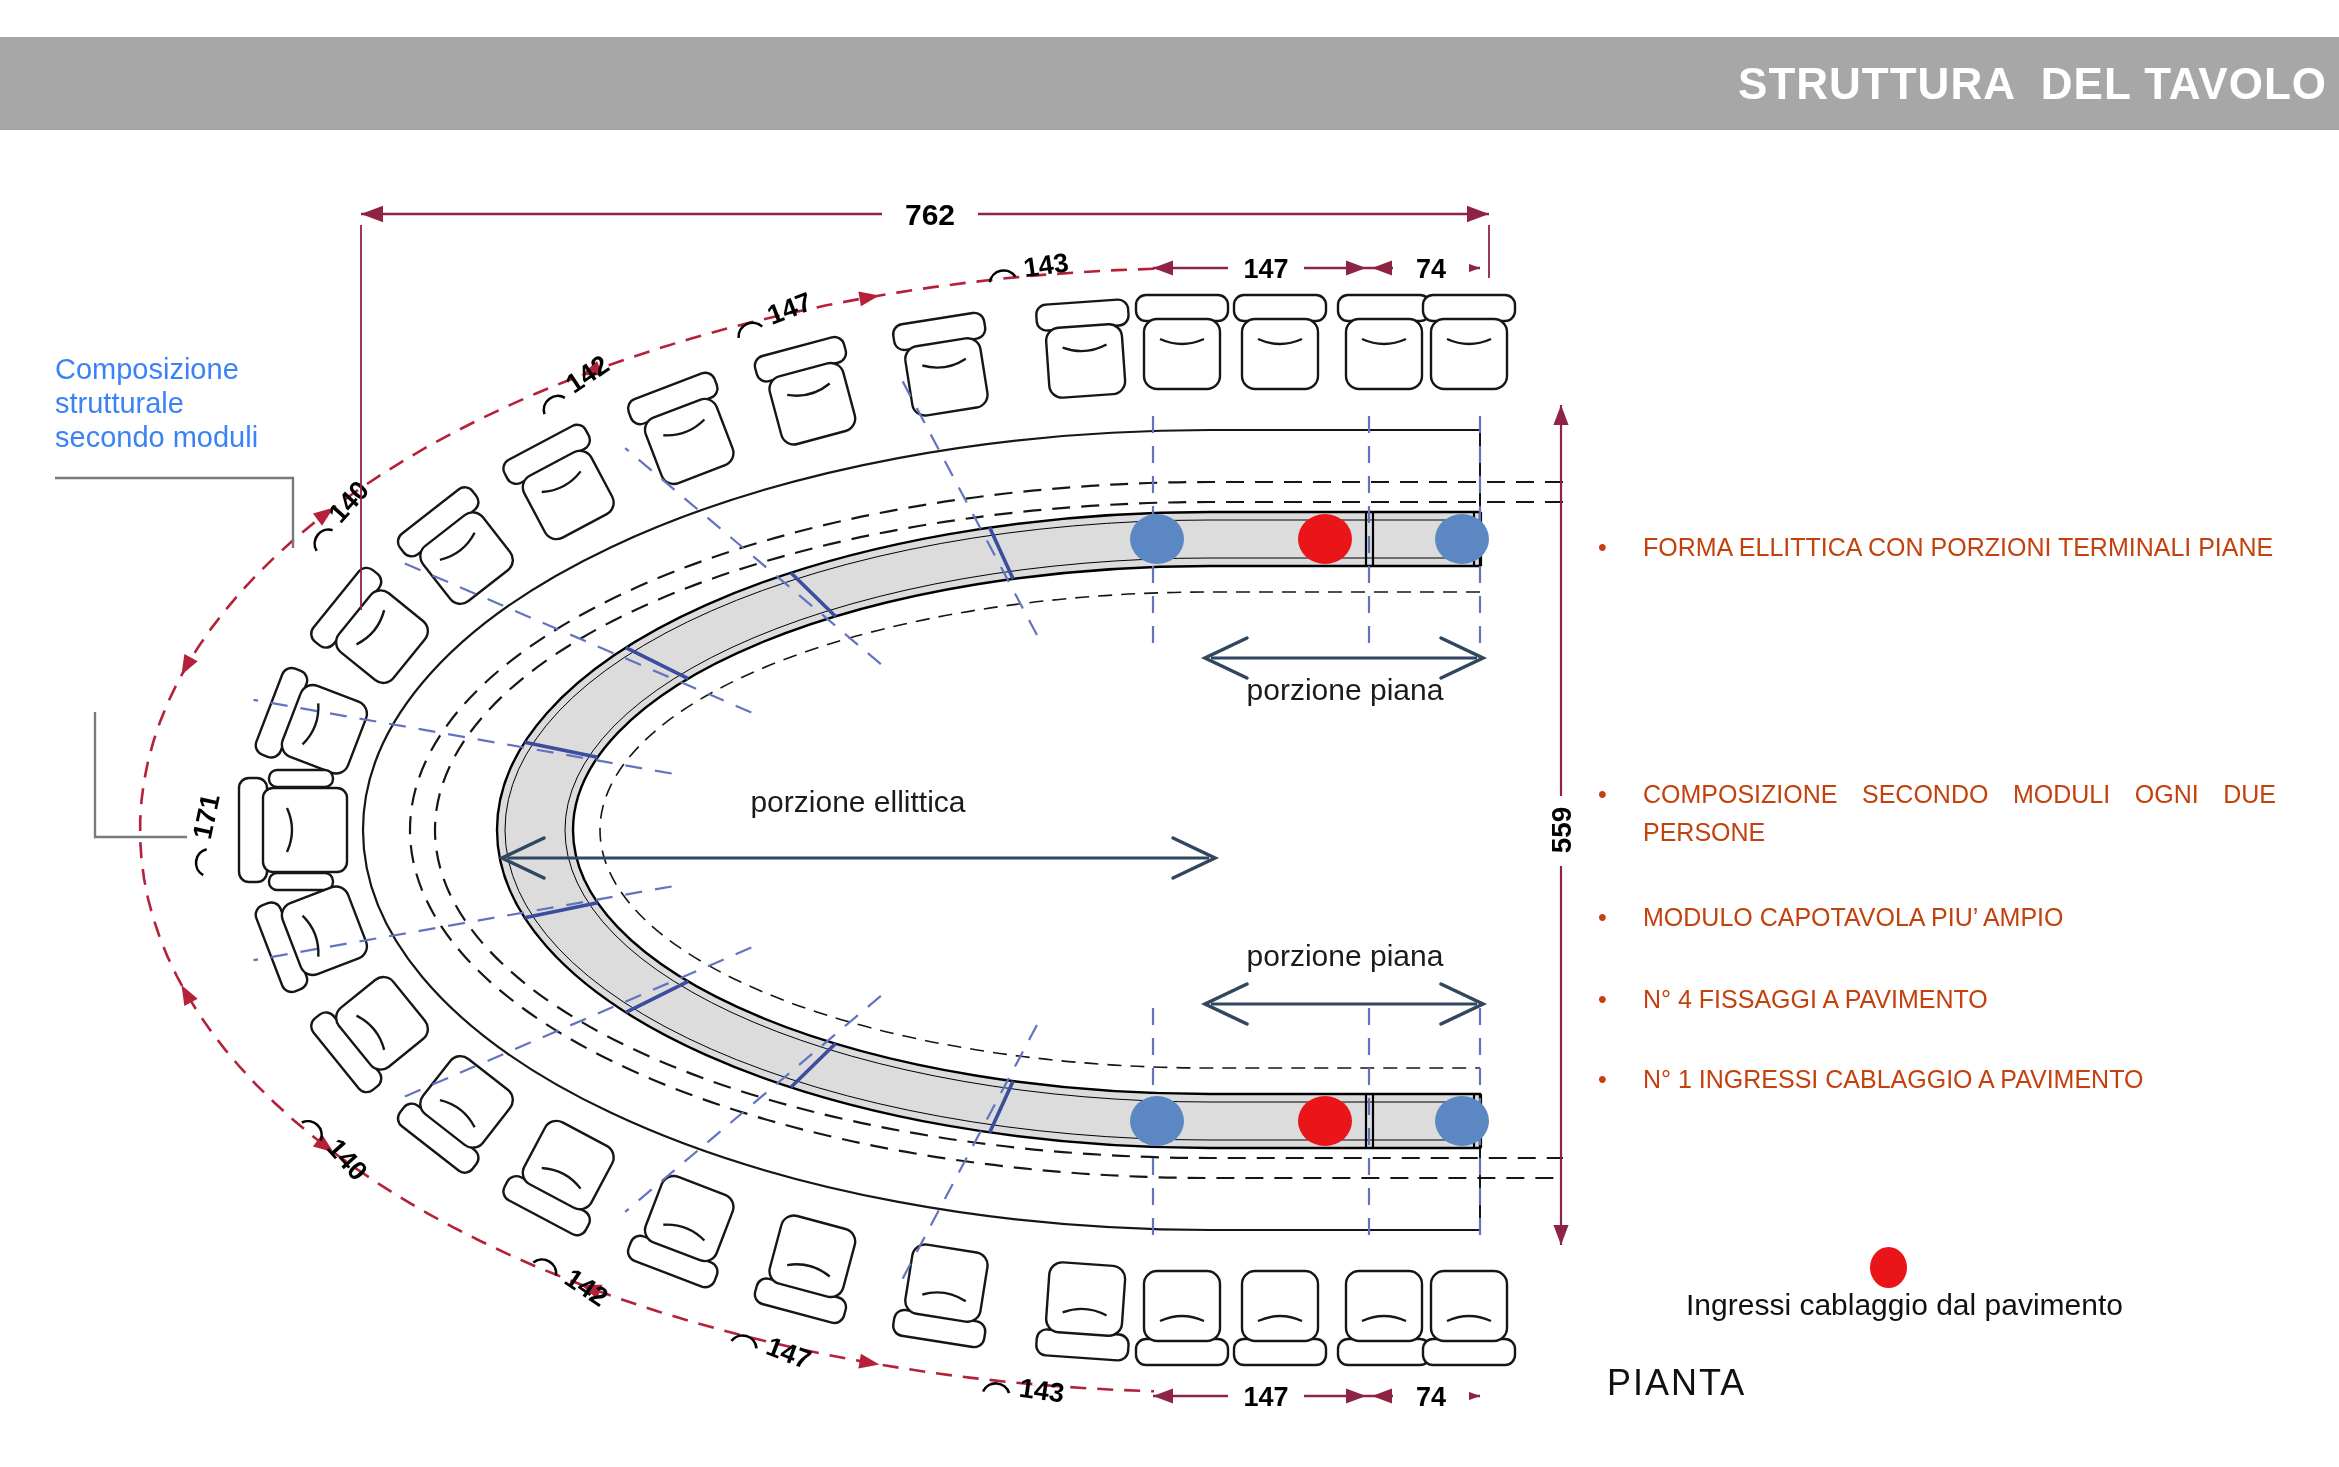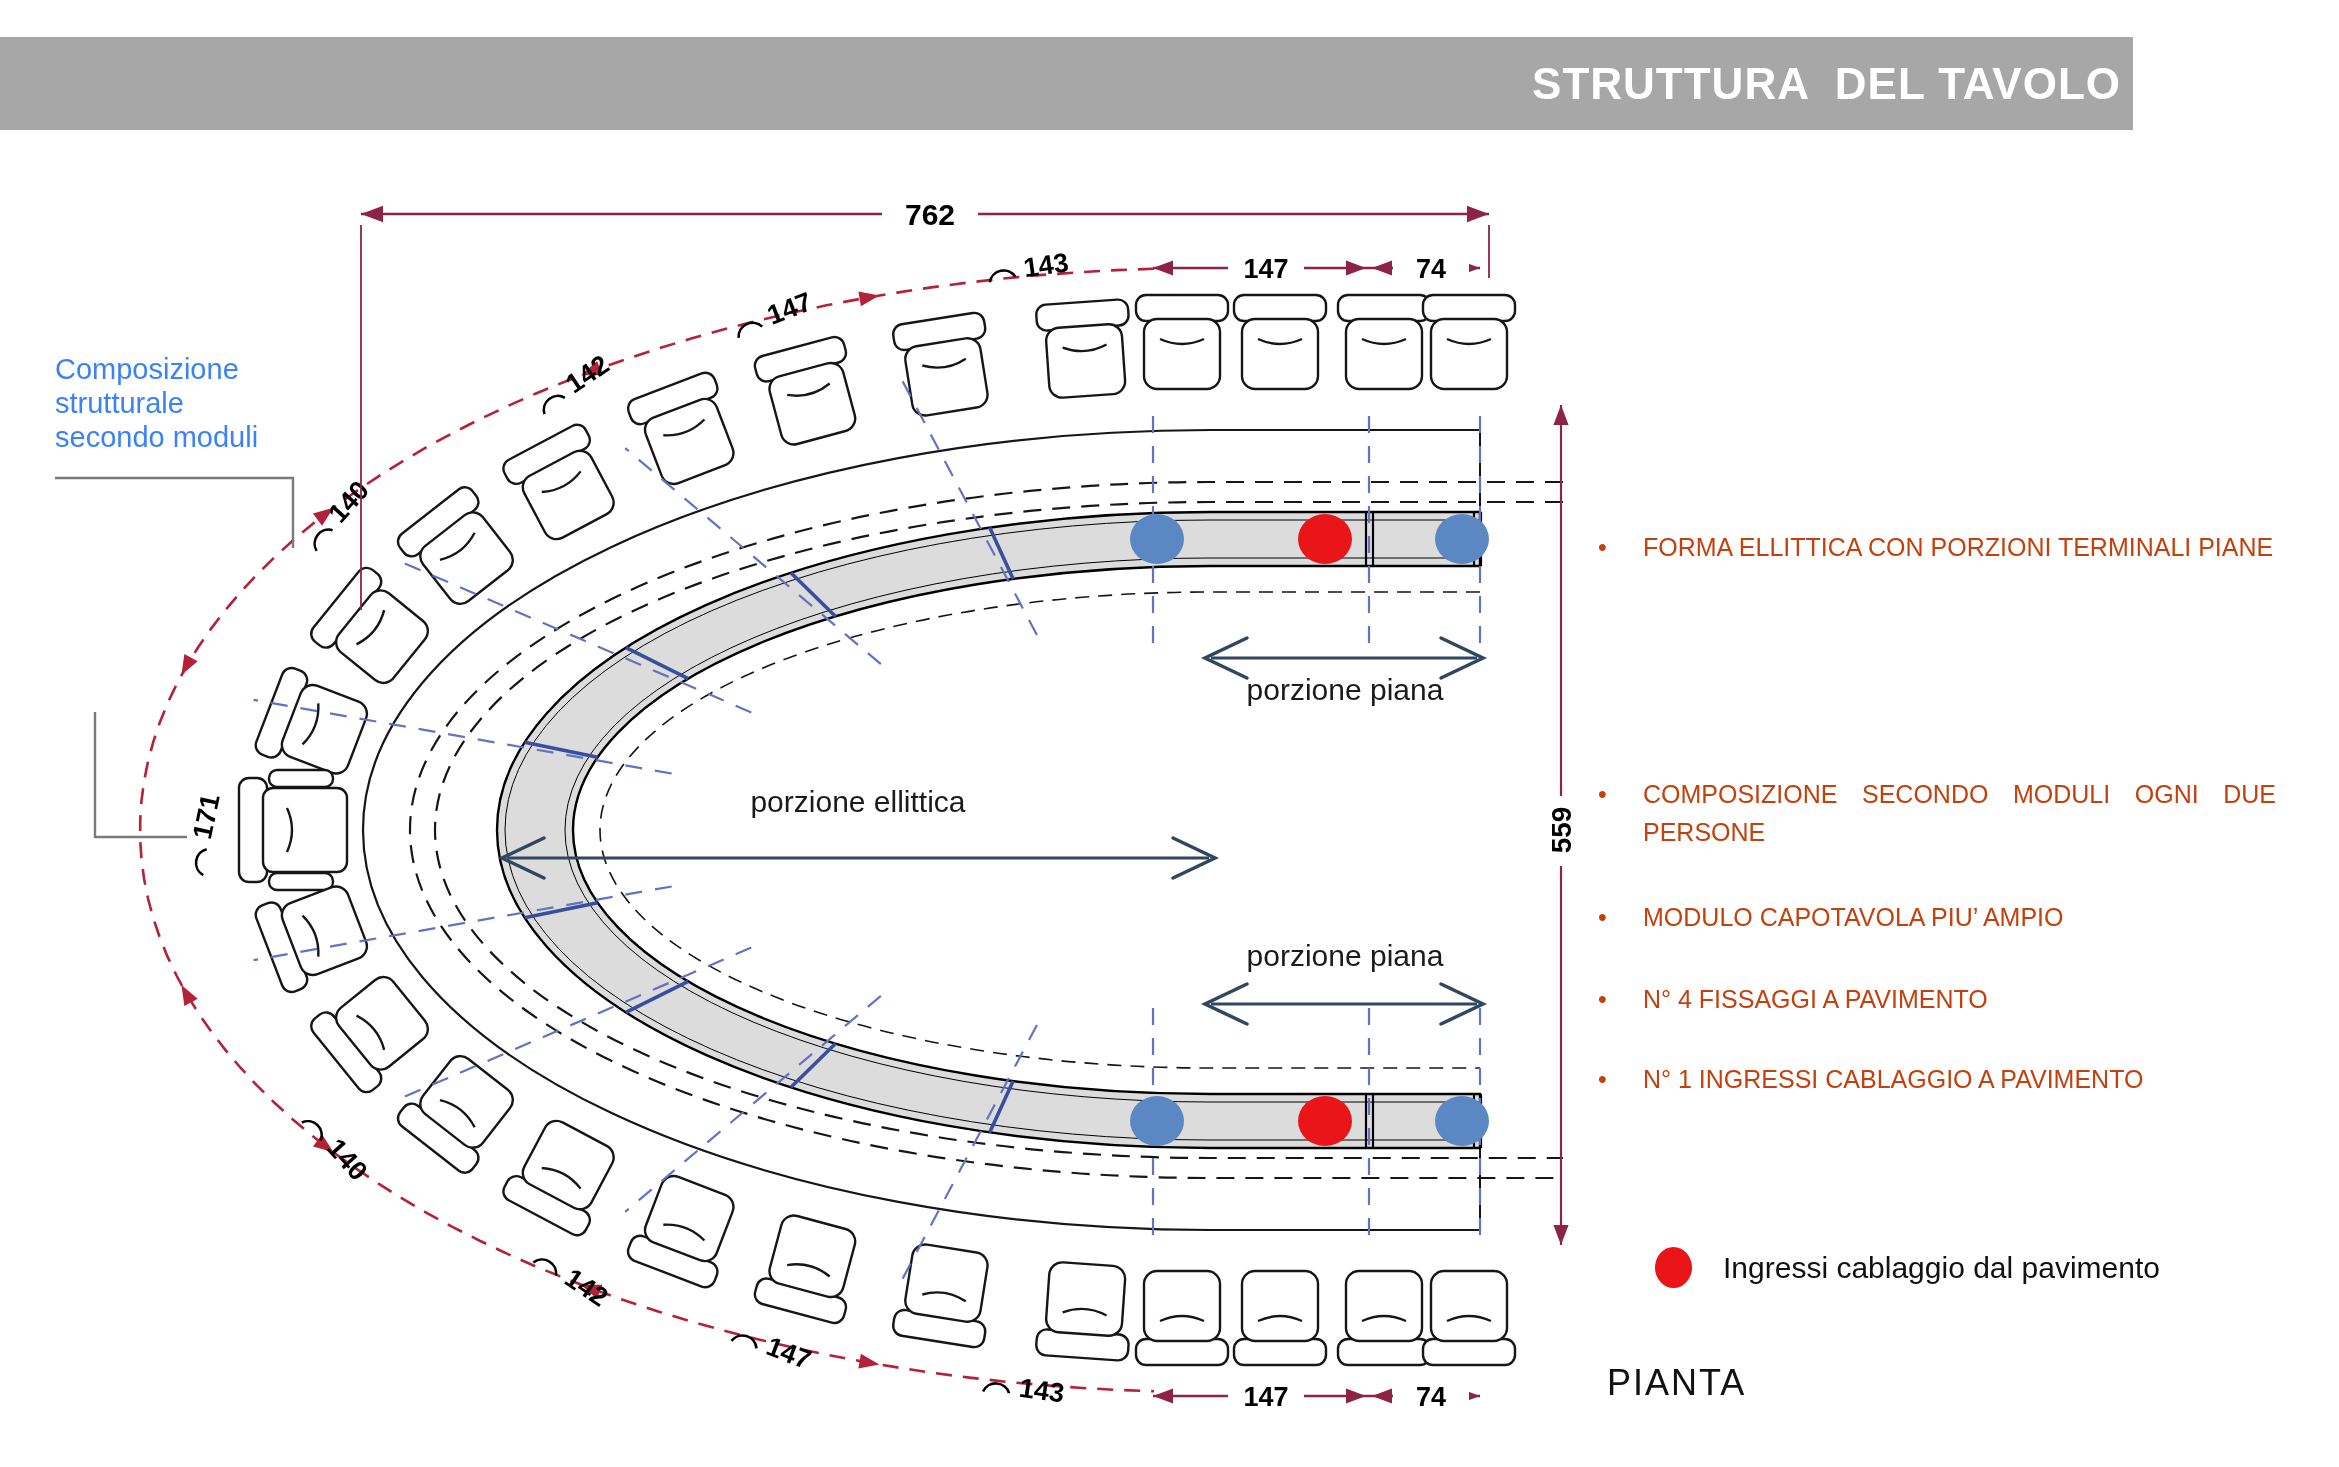--- a/index.html
+++ b/index.html
@@ -1,18 +1,18 @@
 <!DOCTYPE html>
 <html><head>
 <meta charset="utf-8">
 <style>
   html,body{margin:0;padding:0;background:#fff;}
   .stage{position:relative;width:2339px;height:1467px;background:#fff;overflow:hidden;
          font-family:"Liberation Sans",sans-serif;color:#111;}
-  .titlebar{position:absolute;left:0;top:37px;width:2133px;height:93px;background:#a7a7a7;
+  .titlebar{position:absolute;left:0;top:37px;width:2339px;height:93px;background:#a7a7a7;
             display:flex;align-items:center;justify-content:flex-end;}
   .titlebar span{color:#fff;font-weight:bold;font-size:44px;letter-spacing:1px;
                  padding-right:12px;white-space:pre;}
   svg.plan{position:absolute;left:0;top:0;}
   .anno{position:absolute;font-size:29px;line-height:34px;color:#3b82f6;font-weight:500;}
   .bullet-item{position:absolute;left:1594px;width:682px;padding-left:49px;box-sizing:border-box;
                font-size:25px;line-height:38px;color:#c2410c;text-align:justify;}
   .bullet-item::before{content:"\2022";position:absolute;left:4px;top:0;font-size:25px;}
   .legend-row{position:absolute;left:1655px;display:flex;align-items:center;}
   .legend-dot{width:37px;height:41px;border-radius:50%;flex:0 0 auto;}
@@ -350,19 +350,19 @@
     <div>secondo moduli</div>
   </div>
 
 
   <div class="bullet-item" style="top:528px;">FORMA ELLITTICA CON PORZIONI TERMINALI PIANE</div>
   <div class="bullet-item" style="top:775px;">COMPOSIZIONE SECONDO MODULI OGNI DUE PERSONE</div>
   <div class="bullet-item" style="top:898px;">MODULO CAPOTAVOLA PIU’ AMPIO</div>
   <div class="bullet-item" style="top:980px;">N°  4 FISSAGGI A PAVIMENTO</div>
   <div class="bullet-item" style="top:1060px;">N°  1 INGRESSI CABLAGGIO A PAVIMENTO</div>
 
-  <div class="legend-row" style="top:1247px;">
+  <div class="legend-row" style="top:1247px;flex-direction:column;">
     <span class="legend-dot" style="background: rgb(234, 21, 25);"></span>
     <span class="legend-label">Ingressi  cablaggio dal pavimento</span>
   </div>
 
   <div class="pianta">PIANTA</div>
 </div>
 
 </body></html>

